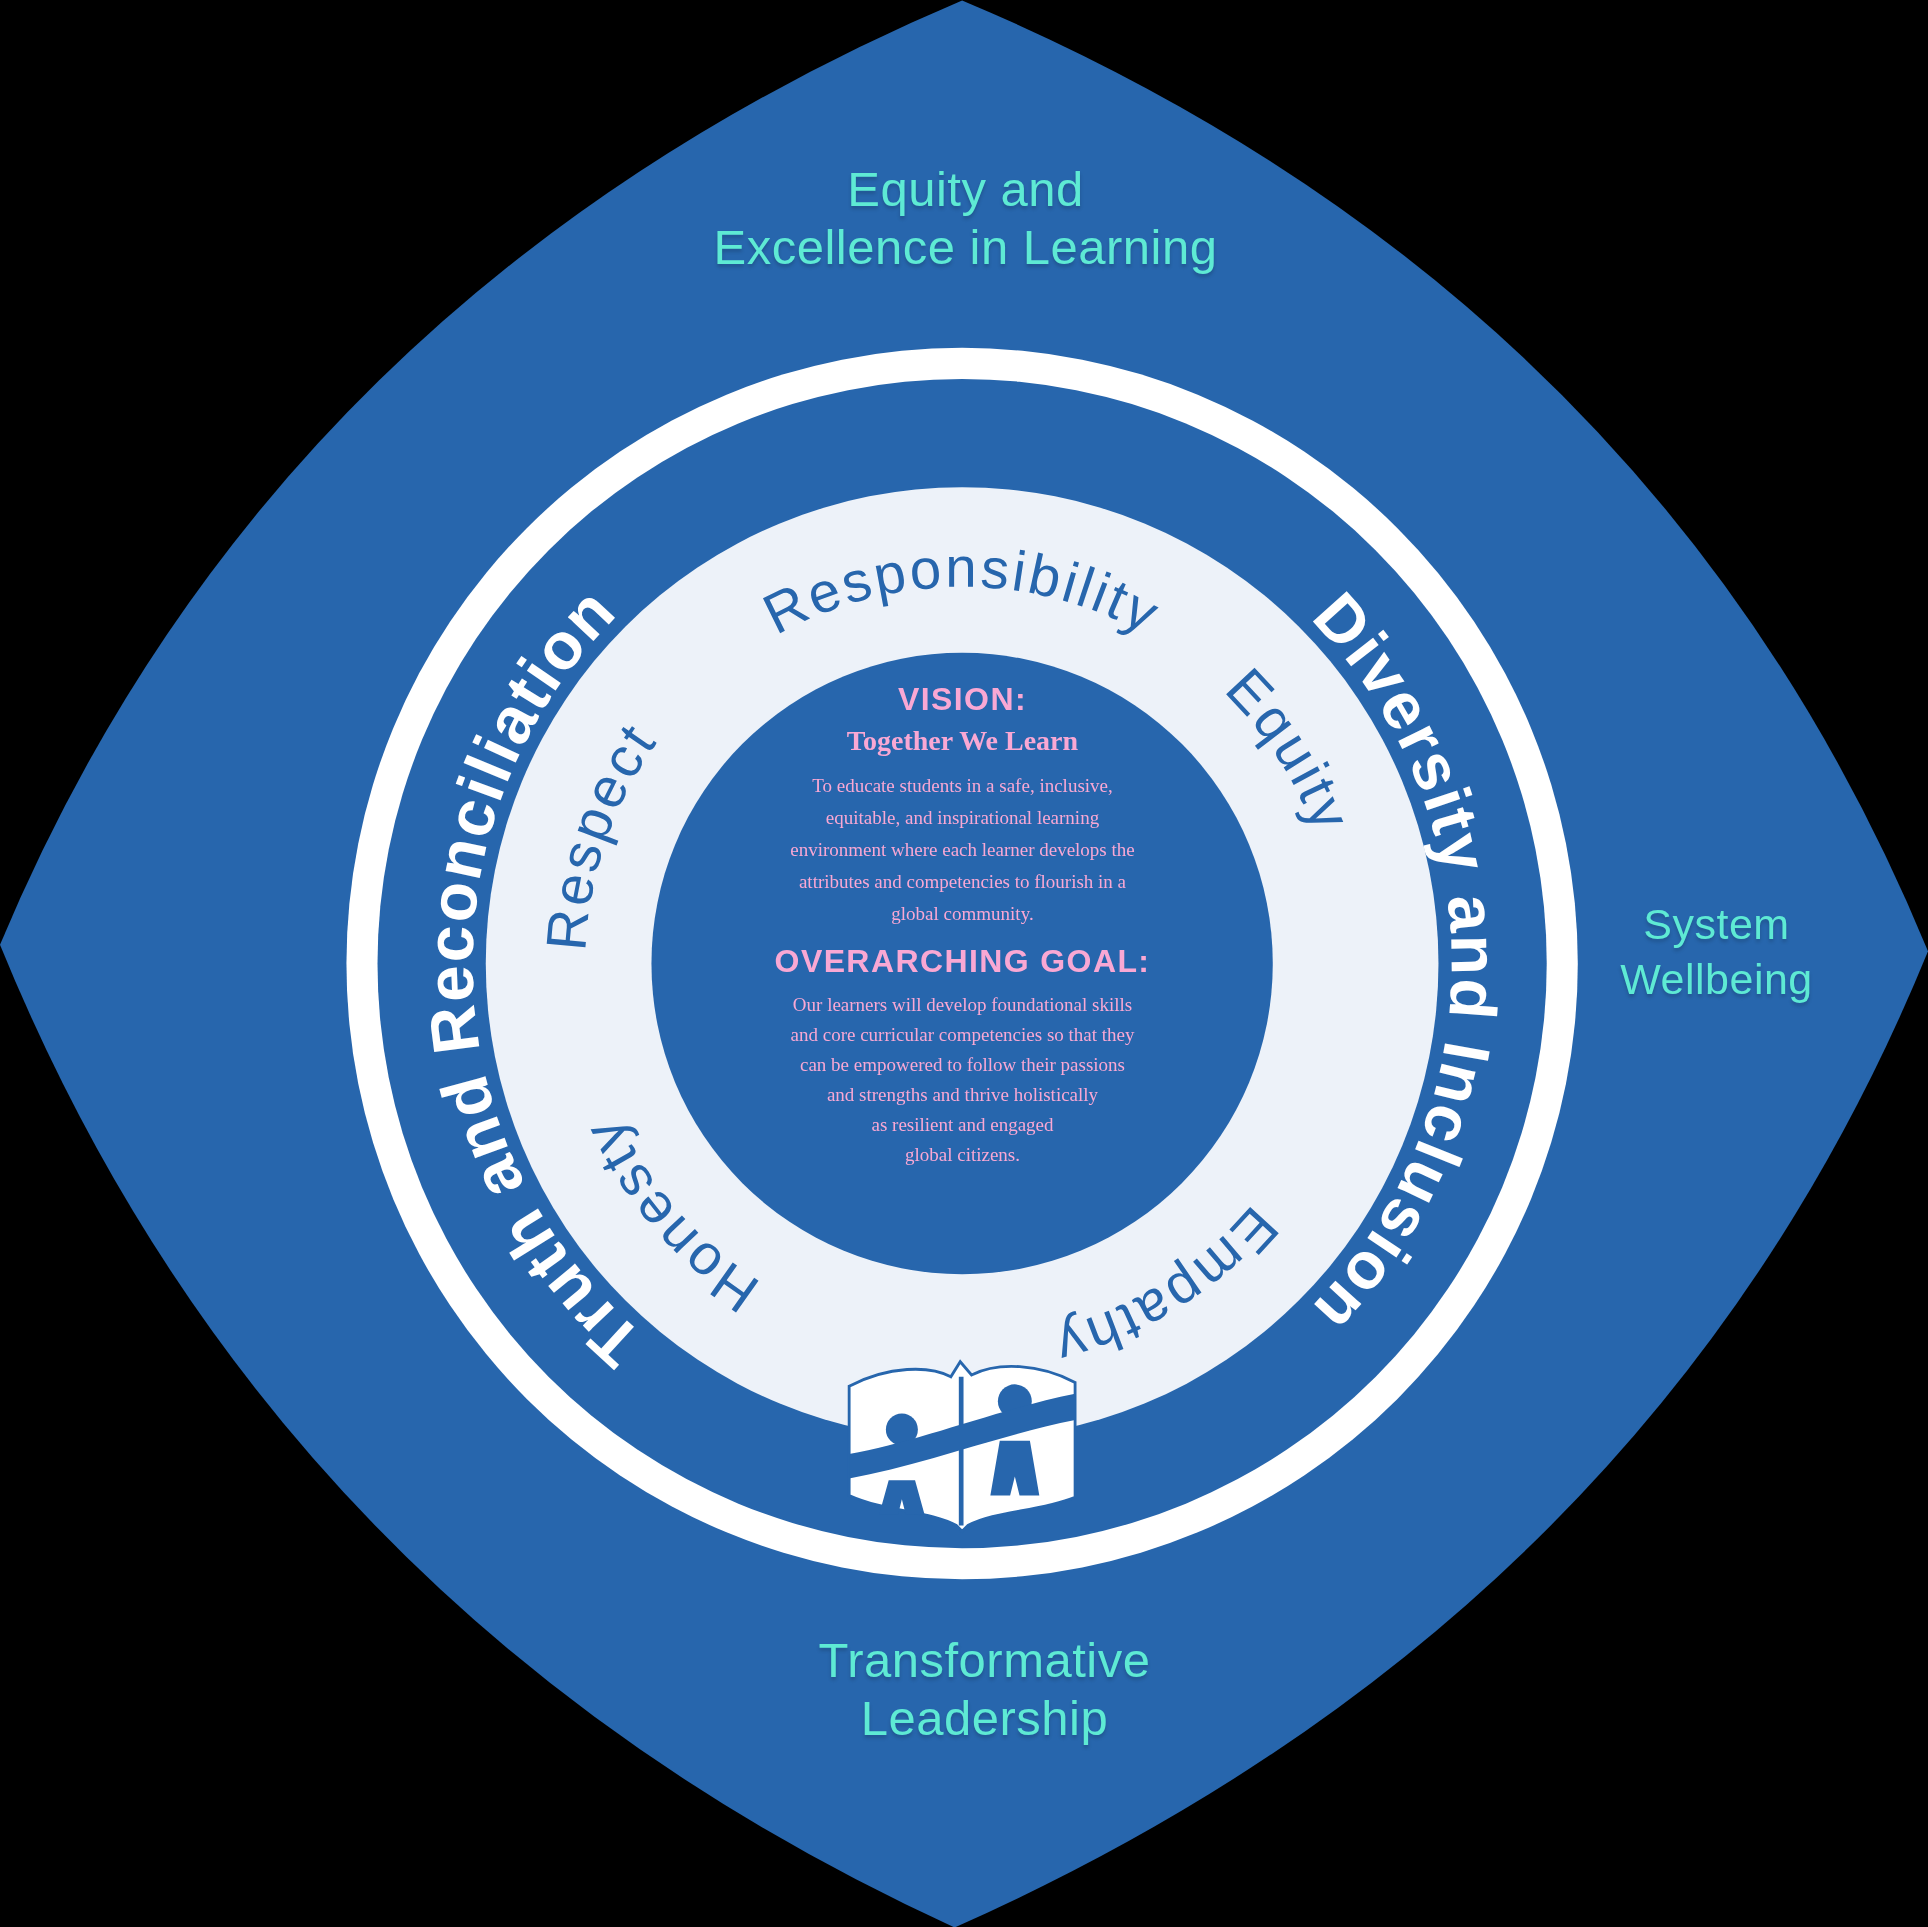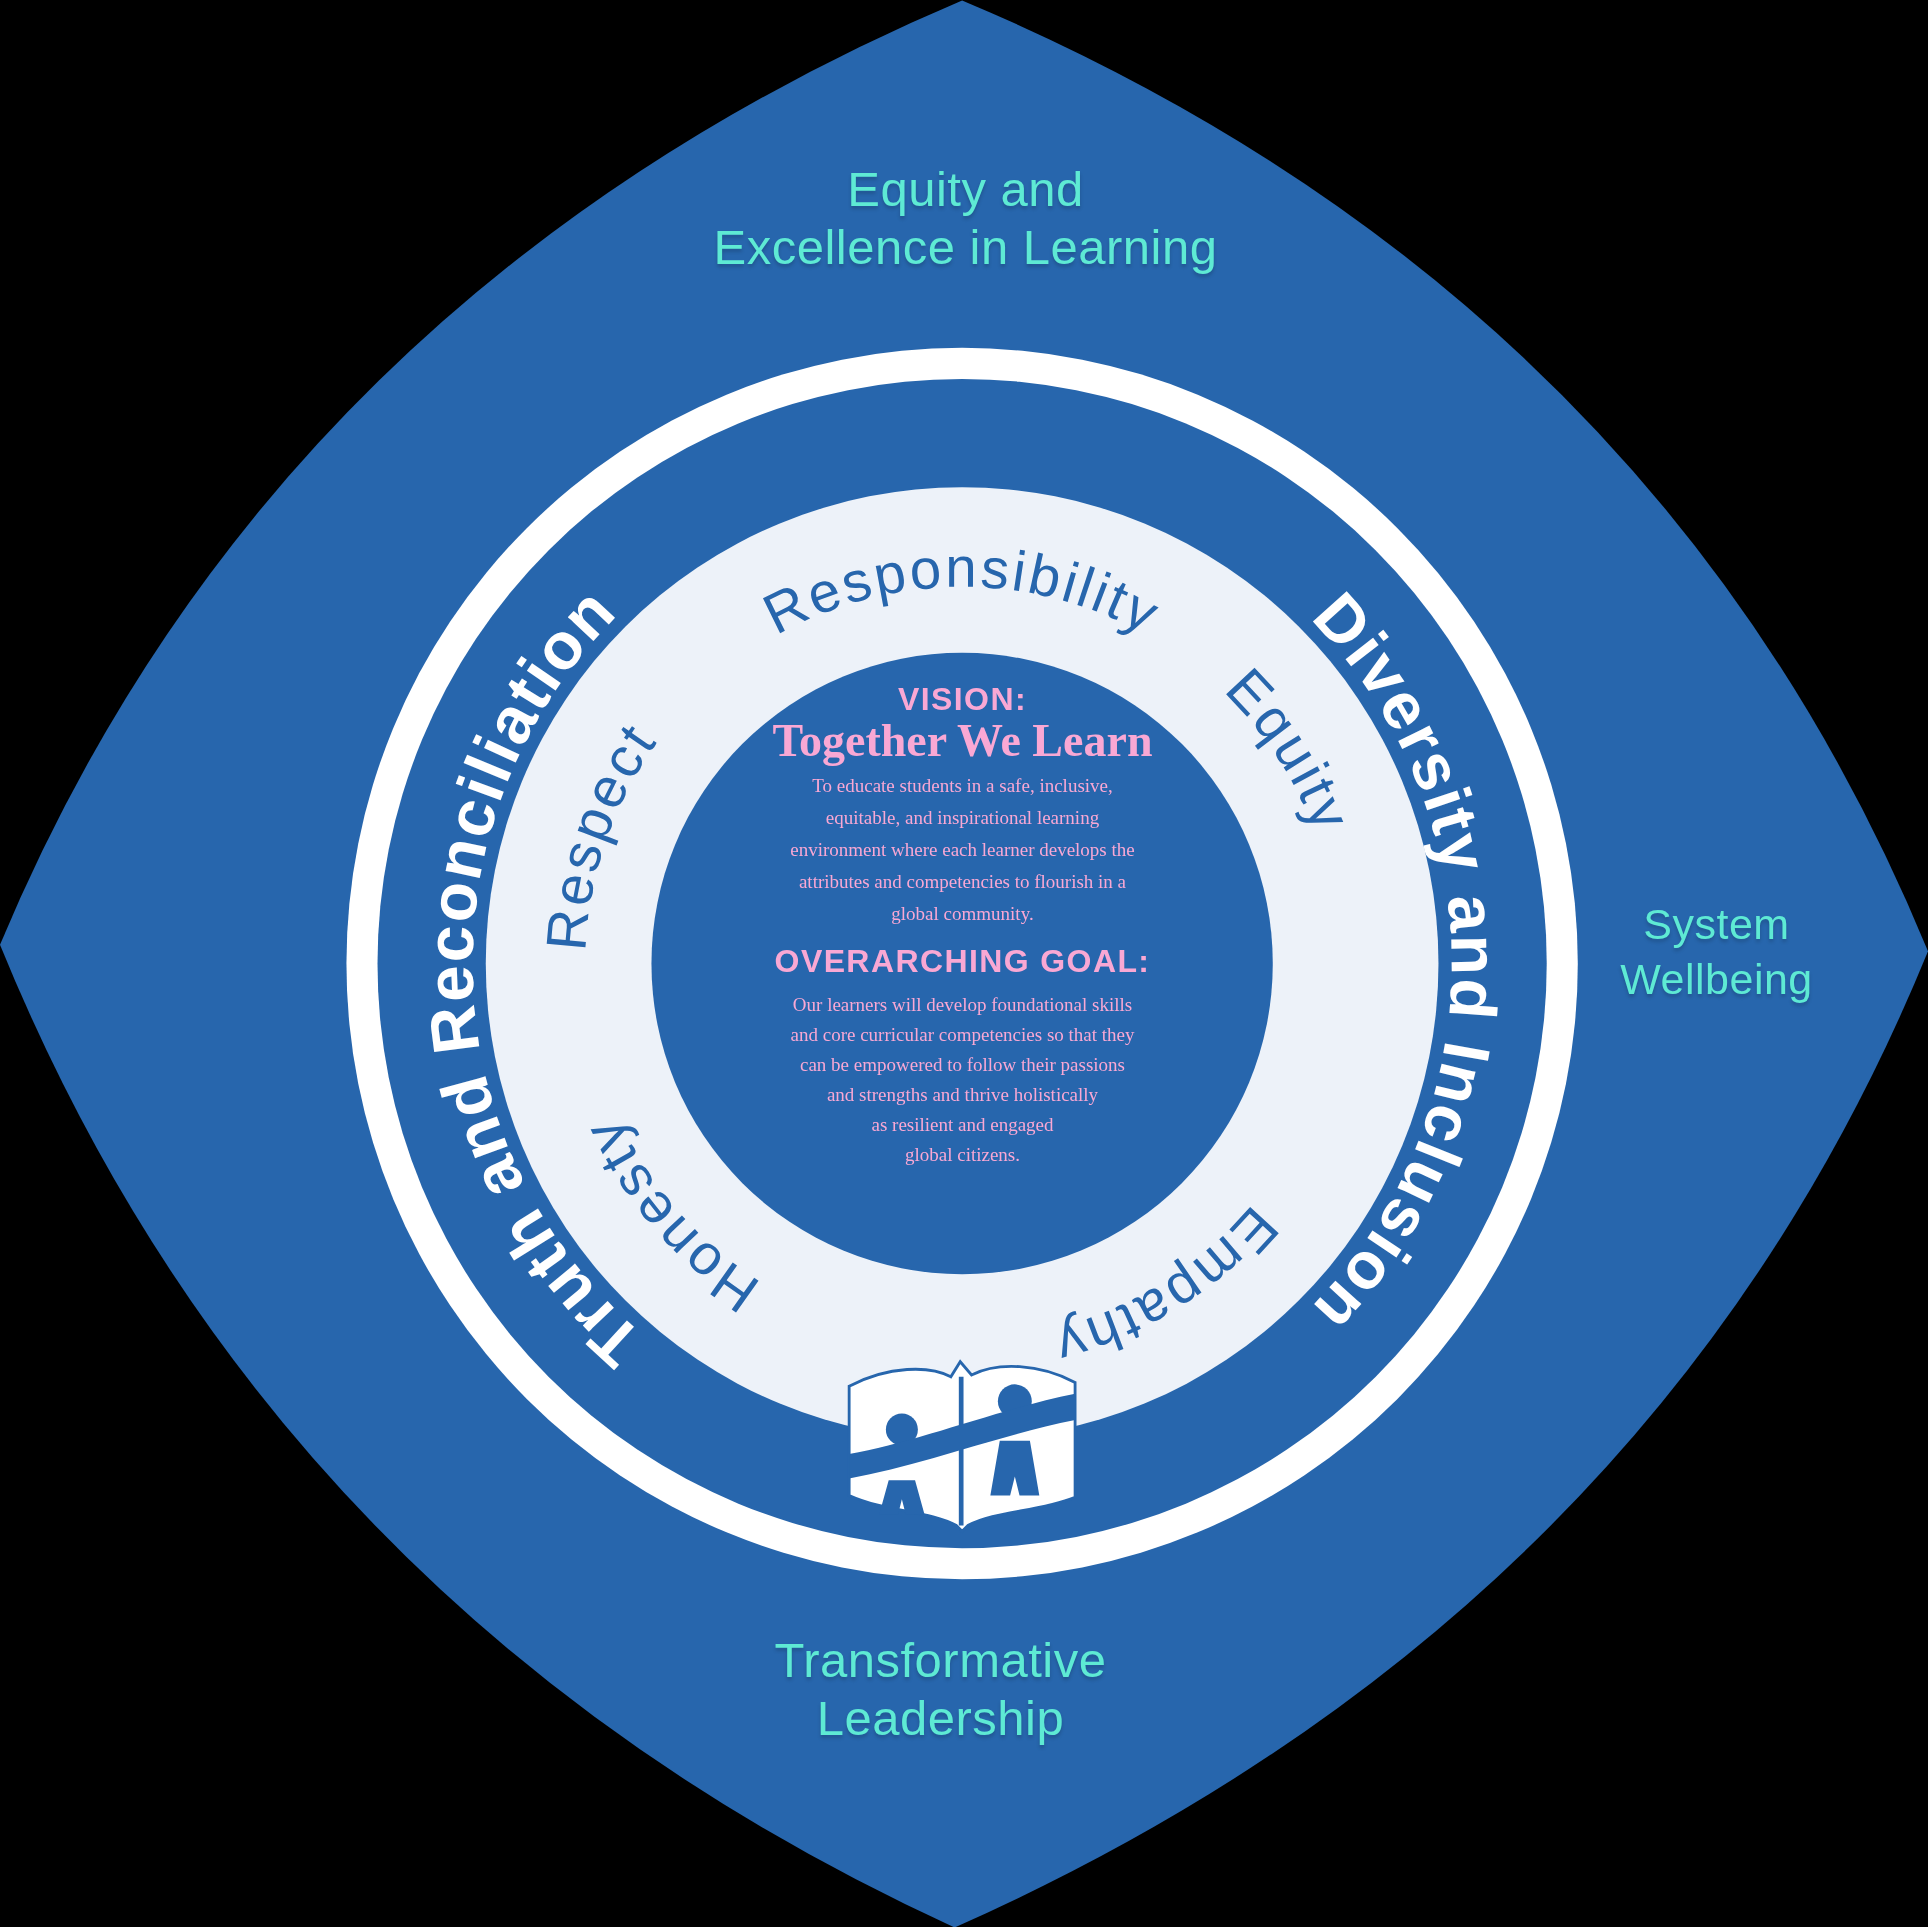--- a/index.html
+++ b/index.html
@@ -22,21 +22,21 @@
   .center-text {
     position:absolute; left:680px; top:659px; width:565px;
     color:#f9a8d4; text-align:center;
   }
   .center-text .heading {
     font-family:"Liberation Sans", sans-serif; font-weight:700;
     font-size:32px; letter-spacing:1.4px; line-height:38px;
   }
   .center-text .serif-line {
     font-family:"Liberation Serif", serif; font-weight:600;
-    font-size:46px; line-height:41px;
+    font-size:28px; line-height:41px;
   }
   .center-text .body {
     font-family:"Liberation Serif", serif; font-weight:400;
     font-size:19px; line-height:32px; white-space:nowrap;text-align:center;
   }
   .center-text .body.tight { line-height:30px; }
   .mt22{margin-top:21px;} .mt2{margin-top:1.9px;} .mt28{margin-top:26px;}
   .mt26{margin-top:12px;} .mt10{margin-top:9.4px;}
 </style>
 </head>
@@ -91,21 +91,21 @@
       <circle cx="186" cy="50" r="18" fill="#2766ad"></circle>
       <path fill="#2766ad" d="M 170,92 L 202,92 L 212,150 L 191,150 L 186,130 L 181,150 L 160,150 Z"></path>
       <path fill="#2766ad" d="M 10,106 C 80,94 170,58 250,42 L 250,70 C 170,86 88,118 10,132 Z"></path>
     </g>
   </svg>
 
   <div class="corner-label" style="left:683px; top:160px; width:565px;">Equity and<br>Excellence in Learning</div>
 
   <div class="corner-label small" style="left:1547px; top:897px; width:339px;">System<br>Wellbeing</div>
 
-  <div class="corner-label" style="left:658px; top:1631px; width:565px;">Transformative<br>Leadership</div>
+  <div class="corner-label" style="left:702px; top:1631px; width:565px;">Transformative<br>Leadership</div>
 
 
   <div class="center-text">
     <div class="heading mt22">VISION:</div>
     <div class="serif-line mt2">Together We Learn</div>
     <div class="body mt10">To educate students in a safe, inclusive,<br>equitable, and inspirational learning<br>environment where each learner develops the<br>attributes and competencies to flourish in a<br>global community.</div>
     <div class="heading mt26">OVERARCHING GOAL:</div>
     <div class="body tight mt10">Our learners will develop foundational skills<br>and core curricular competencies so that they<br>can be empowered to follow their passions<br>and strengths and thrive holistically<br>as resilient and engaged<br>global citizens.</div>
   </div>
 

